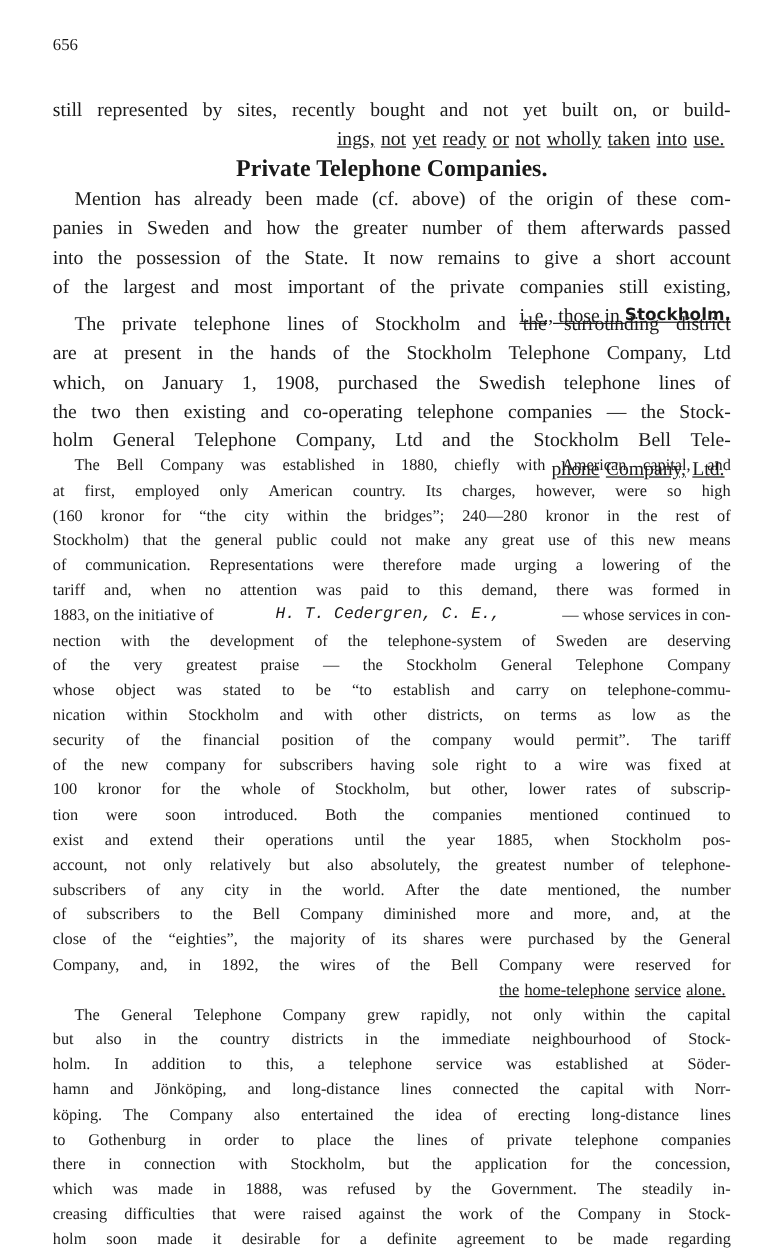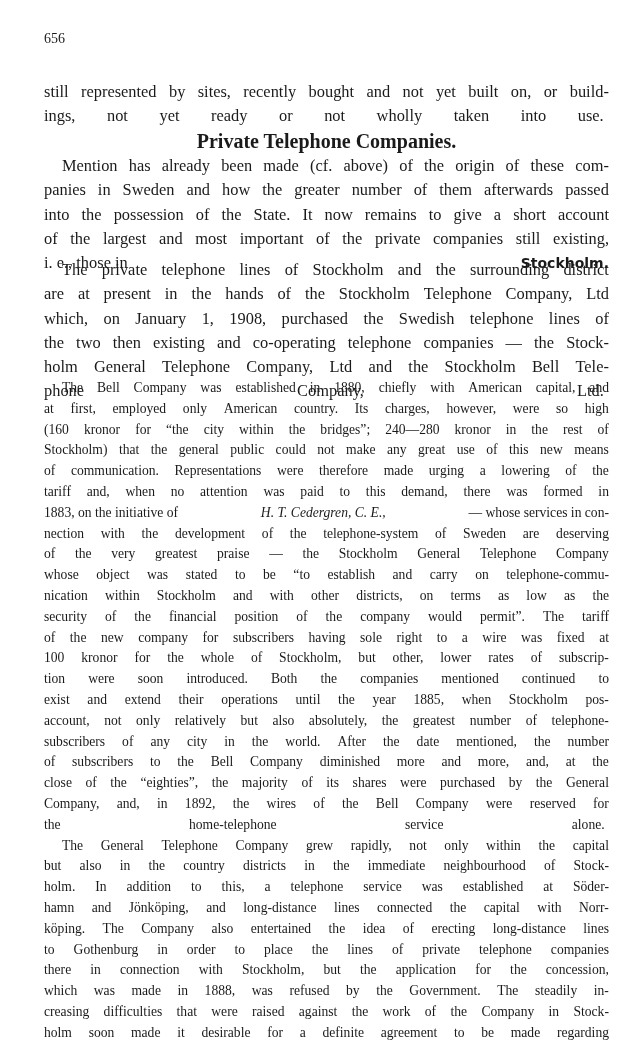--- a/index.html
+++ b/index.html
@@ -4,33 +4,33 @@
   <style>
     html, body { margin: 0; padding: 0; background: #ffffff; }
     body { width: 641px; height: 1041px; overflow: hidden; position: relative;
       font-family: "DejaVu Serif", "Liberation Serif", serif; color: #1a1a1a; }
     .page { position: absolute; left: 44px; top: 0; width: 565px; }
     .running-head { position: absolute; top: 31px; left: 0; width: 565px; height: 20px; }
     .page-num { position: absolute; left: 0; top: 0; font-size: 14px; font-family: "Liberation Serif", serif; }
     .head-title { position: absolute; left: 0; width: 565px; text-align: center; top: 2px;
       font-size: 10.5px; letter-spacing: 0.6px; font-family: "Liberation Serif", serif; }
     .line { white-space: nowrap; display: flex; justify-content: space-between; }
-    .line.last { justify-content: space-between; }
+    .line.last { justify-content: flex-end; text-decoration: underline; }
     .line.last span.w { margin-right: 0.32em; }
     .line.indent { padding-left: 18px; }
     .big { font-family: "Liberation Serif", serif; font-size: 16.4px; line-height: 24.3px; }
     .small { font-family: "Liberation Serif", serif; font-size: 13.6px; line-height: 20.8px; }
     .block1 { position: absolute; top: 80px; left: 0; width: 565px; }
     .heading { position: absolute; top: 130px; left: 0; width: 565px; text-align: center;
       font-weight: bold; font-size: 20px; font-family: "Liberation Serif", serif; }
     .block2 { position: absolute; top: 154px; left: 0; width: 565px; }
     .block3 { position: absolute; top: 258px; left: 0; width: 565px; }
     .block4 { position: absolute; top: 378px; left: 0; width: 565px; }
     .bold-sans { font-family: "DejaVu Sans", sans-serif; font-weight: bold; font-size: 14px; }
-    i { font-style: italic; }
+    i { font-style: italic; font-family: Liberation Mono, monospace; }
   </style>
 </head>
 <body>
 
 <div class="page">
   <div class="running-head">
     <span class="page-num">656</span>
   </div>
 
   <div class="block1 big">

